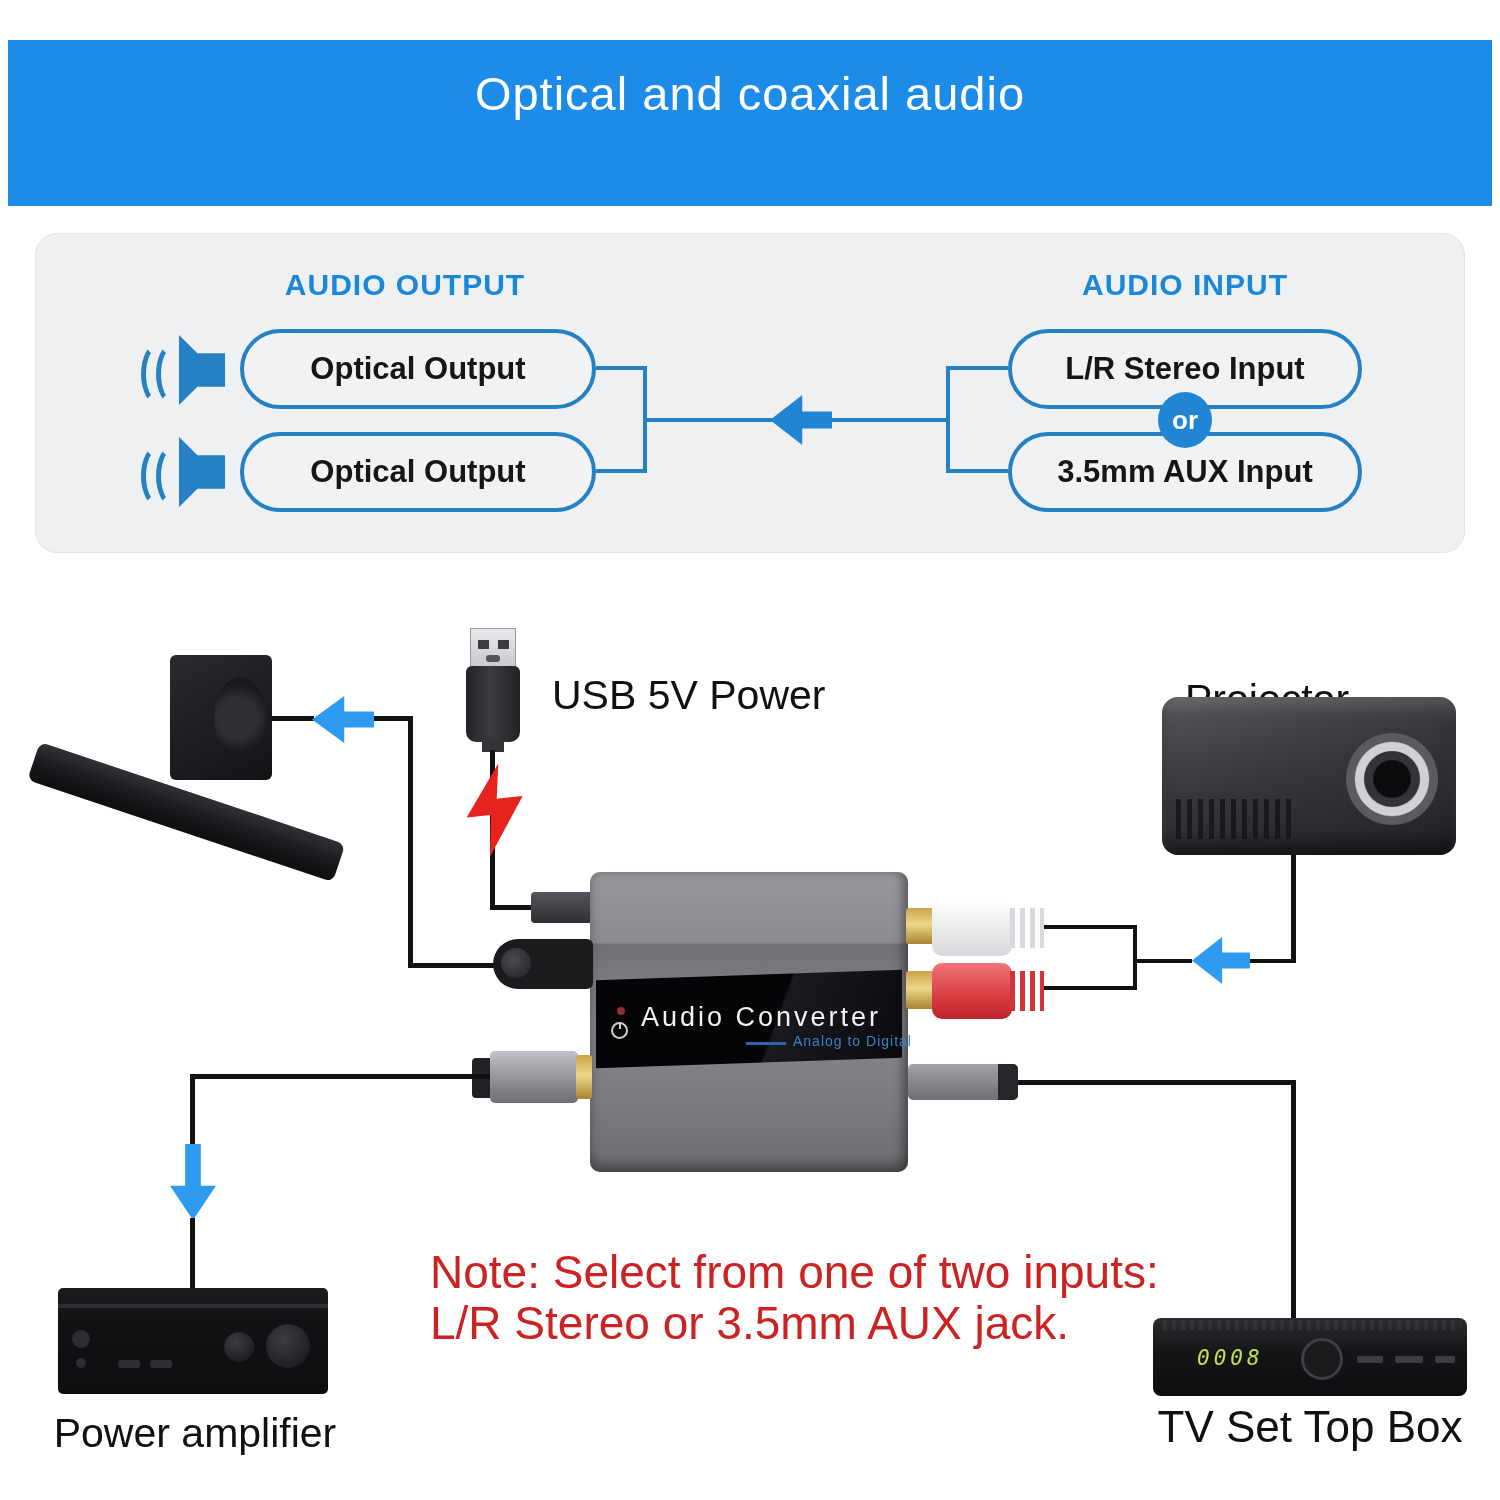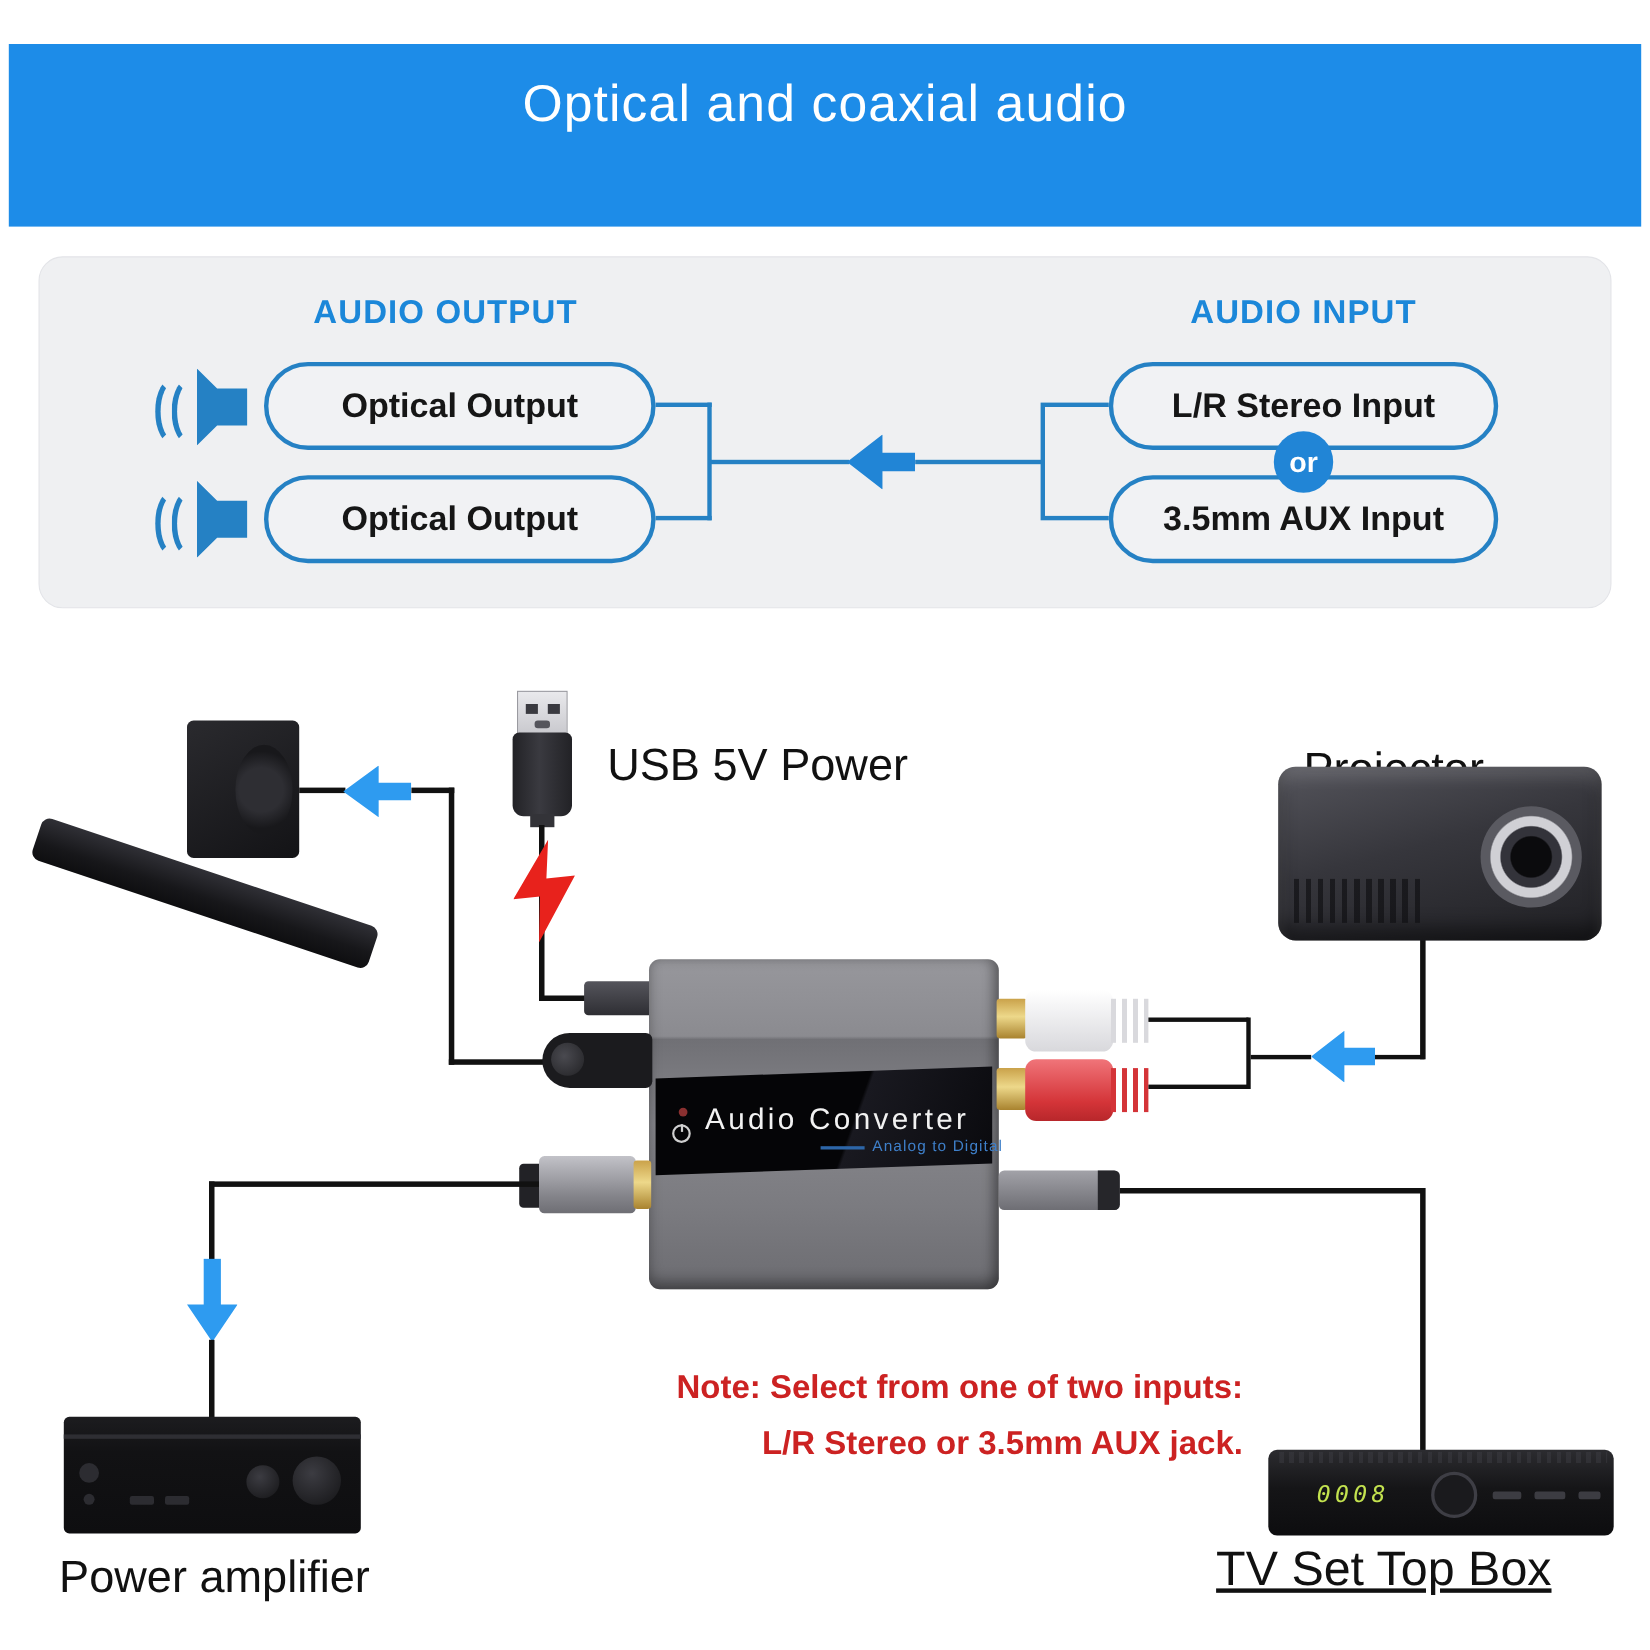--- a/index.html
+++ b/index.html
@@ -27,21 +27,21 @@
   .spk .arc{position:absolute;width:24px;height:52px;border:5px solid transparent;
             border-left-color:#2581c4;border-radius:50%;}
   .spk .horn{position:absolute;right:0;top:0;width:46px;height:70px;background:#2581c4;
              clip-path:polygon(0 0,40% 26%,100% 26%,100% 74%,40% 74%,0 100%);}
   
   .kline{background:#111111;}
   .blue-arrow{background:#2e9bf0;}
   .panel-arrow{background:#2185d6;}
   
   .lbl{font-size:41px;color:#111;white-space:nowrap;}
-  .note{font-size:30px;color:#cc2222;text-align:right;white-space:nowrap;font-weight:bold;}
+  .note{font-size:46px;color:#cc2222;text-align:left;white-space:nowrap;}
   
   .sub{background:linear-gradient(150deg,#2a2a2e,#131316);border-radius:6px;}
   .sub .cone{position:absolute;right:6px;top:22px;width:52px;height:82px;border-radius:50%;
              background:radial-gradient(circle at 45% 50%,#2e2e33 0 40%,#18181b 70%);}
   .bar{background:linear-gradient(180deg,#303036,#17171a 60%,#0e0e10);border-radius:8px;
        transform-origin:0 0;}
   .usbA-metal{background:linear-gradient(180deg,#e9e9ec,#c9c9ce);border:1px solid #9a9aa0;box-sizing:border-box;}
   .usbA-metal i{position:absolute;top:11px;width:11px;height:9px;background:#3a3a40;}
   .usbA-metal b{position:absolute;top:26px;left:15px;width:14px;height:7px;background:#55555c;border-radius:3px;}
   .usbA-body{background:linear-gradient(90deg,#222226,#3a3a40 45%,#222226);border-radius:6px 6px 10px 10px;}
@@ -223,15 +223,15 @@
   <div class="abs lbl" style="left:25px;top:1410px;width:340px;text-align:center;">Power amplifier</div>
 
   <div class="abs tvbox" style="left:1153px;top:1318px;width:314px;height:78px;">
     <span class="vent"></span>
     <span class="disp" style="left:44px;top:28px;">0008</span>
     <span class="dial" style="left:148px;top:20px;width:42px;height:42px;"></span>
     <span class="badge" style="right:84px;top:38px;width:26px;"></span>
     <span class="badge" style="right:44px;top:38px;width:28px;"></span>
     <span class="badge" style="right:12px;top:38px;width:20px;"></span>
   </div>
-  <div class="abs lbl" style="left:1078px;top:1402px;width:360px;text-align:center;font-size:44px;text-decoration:underline;">TV Set Top Box</div>
+  <div class="abs lbl" style="left:1130px;top:1402px;width:360px;text-align:center;font-size:44px;">TV Set Top Box</div>
 
 </div>
 
 </body></html>

